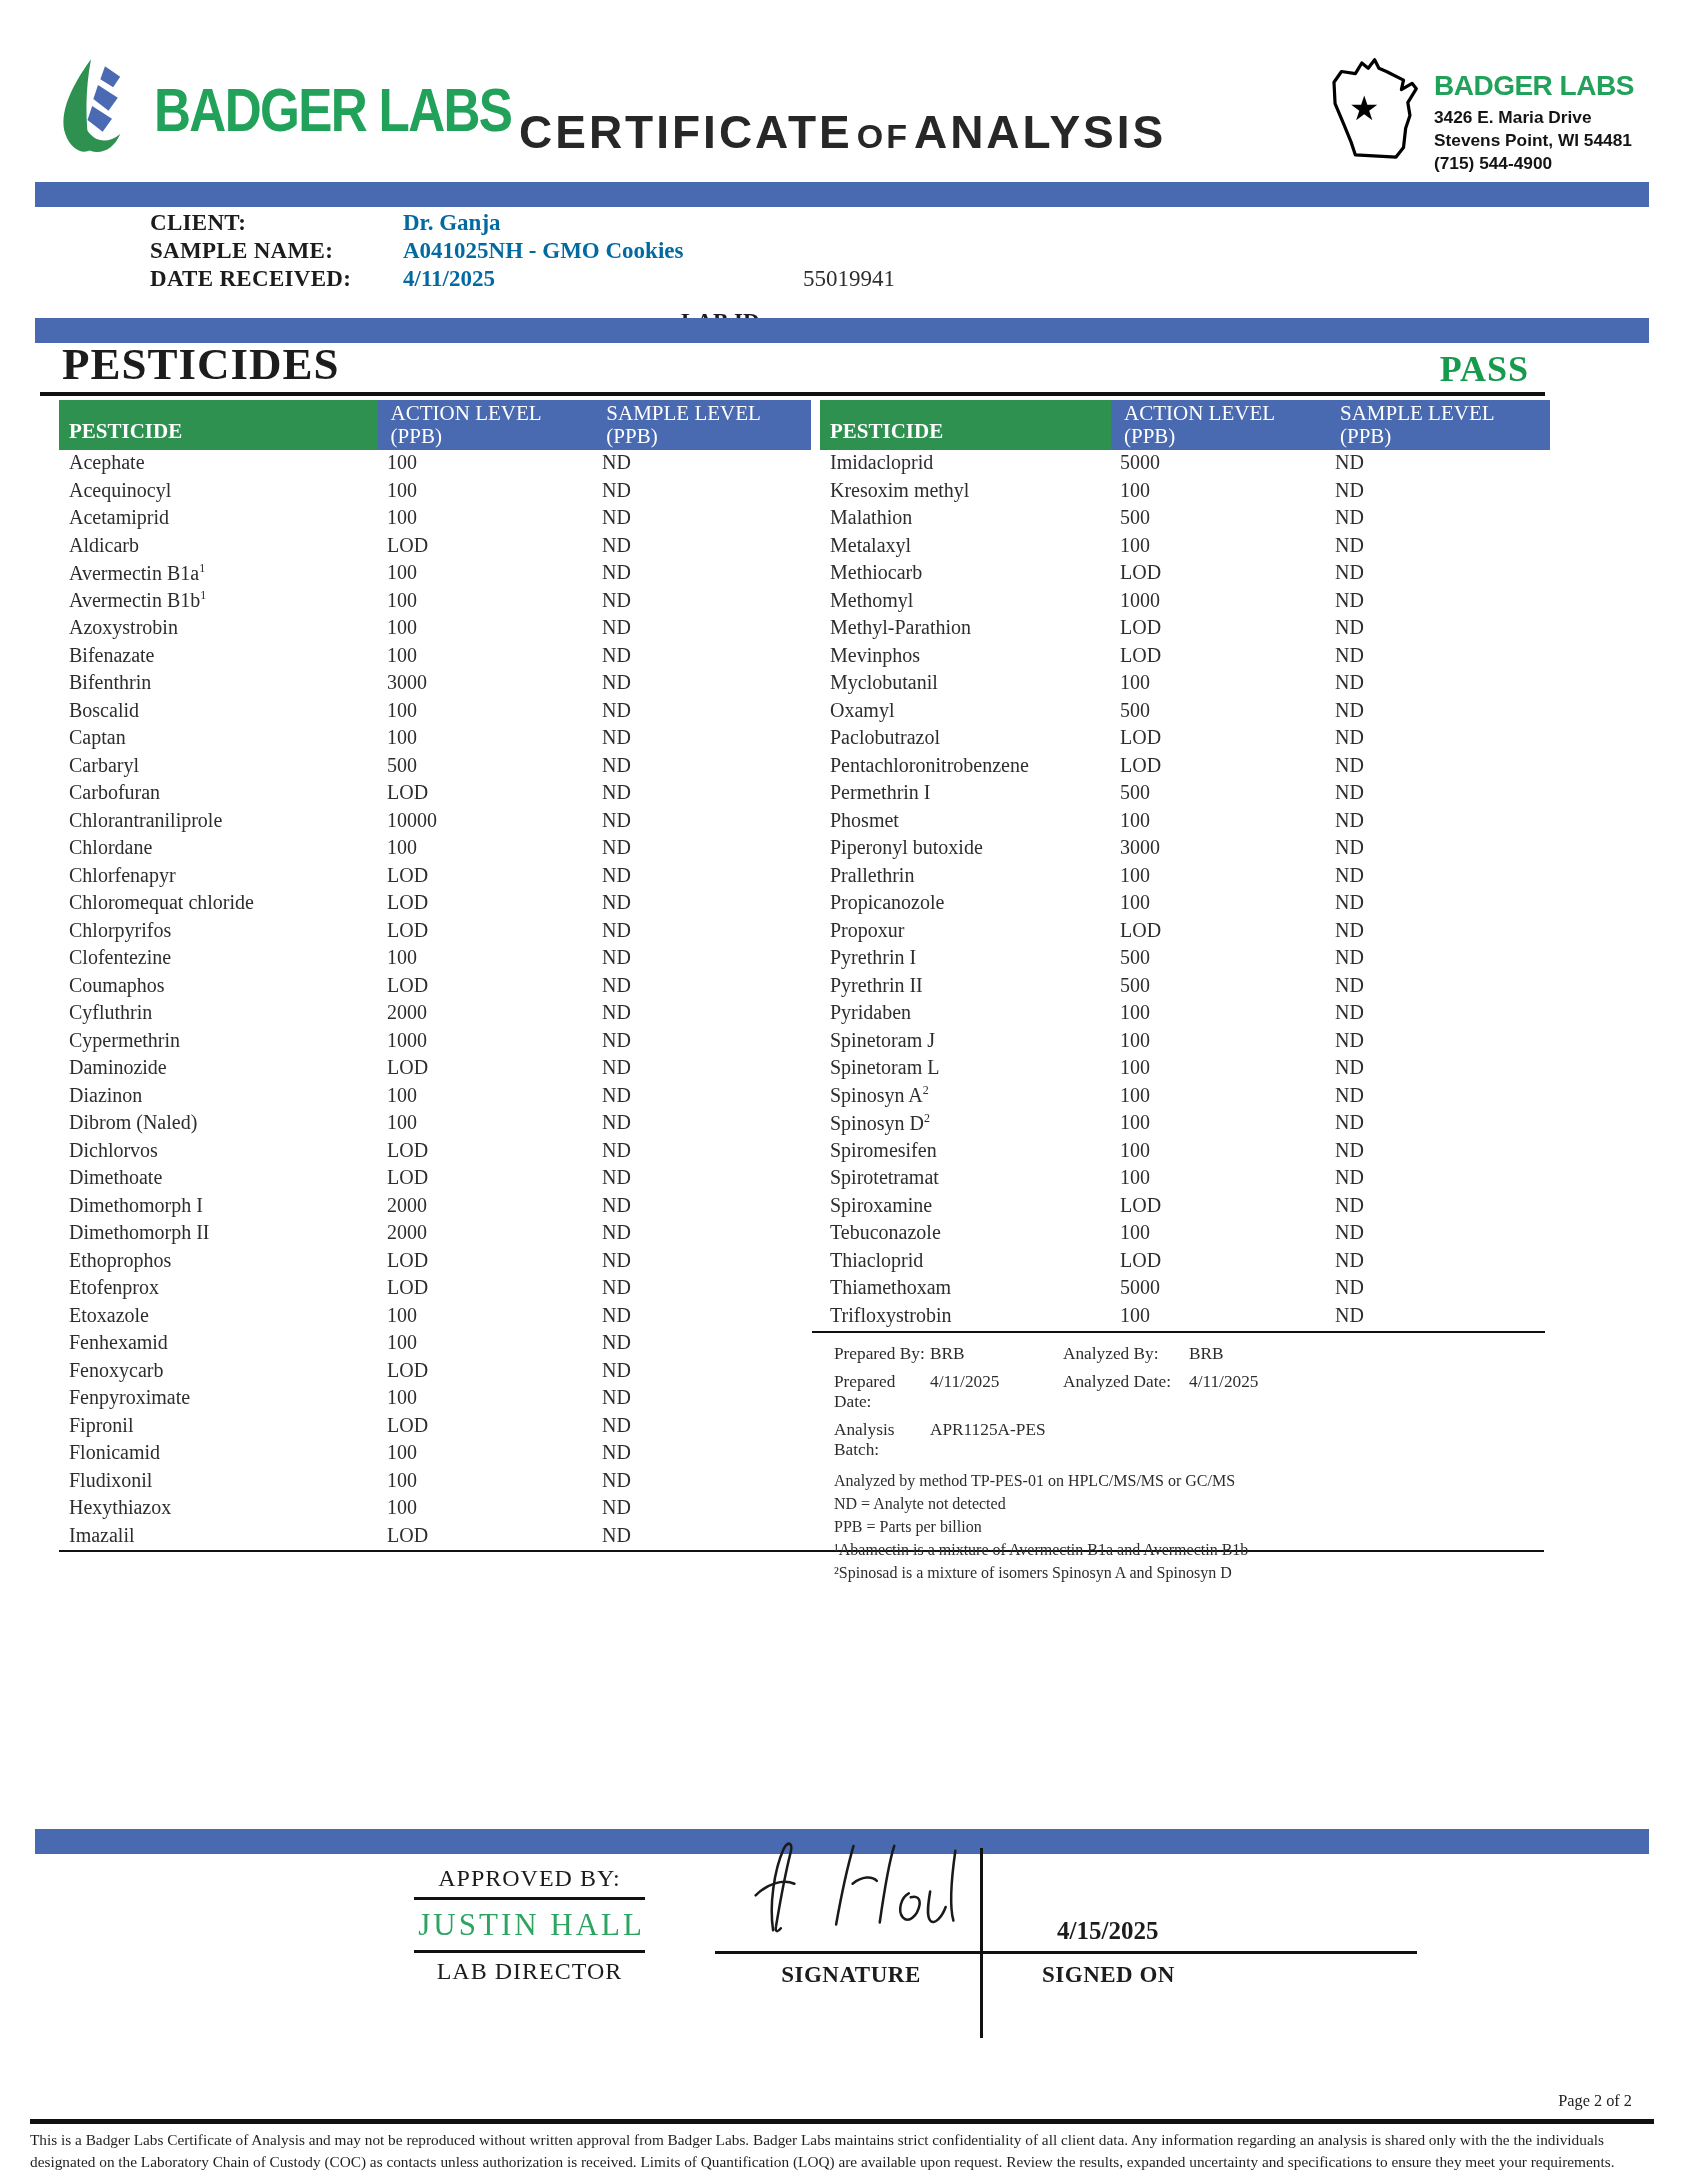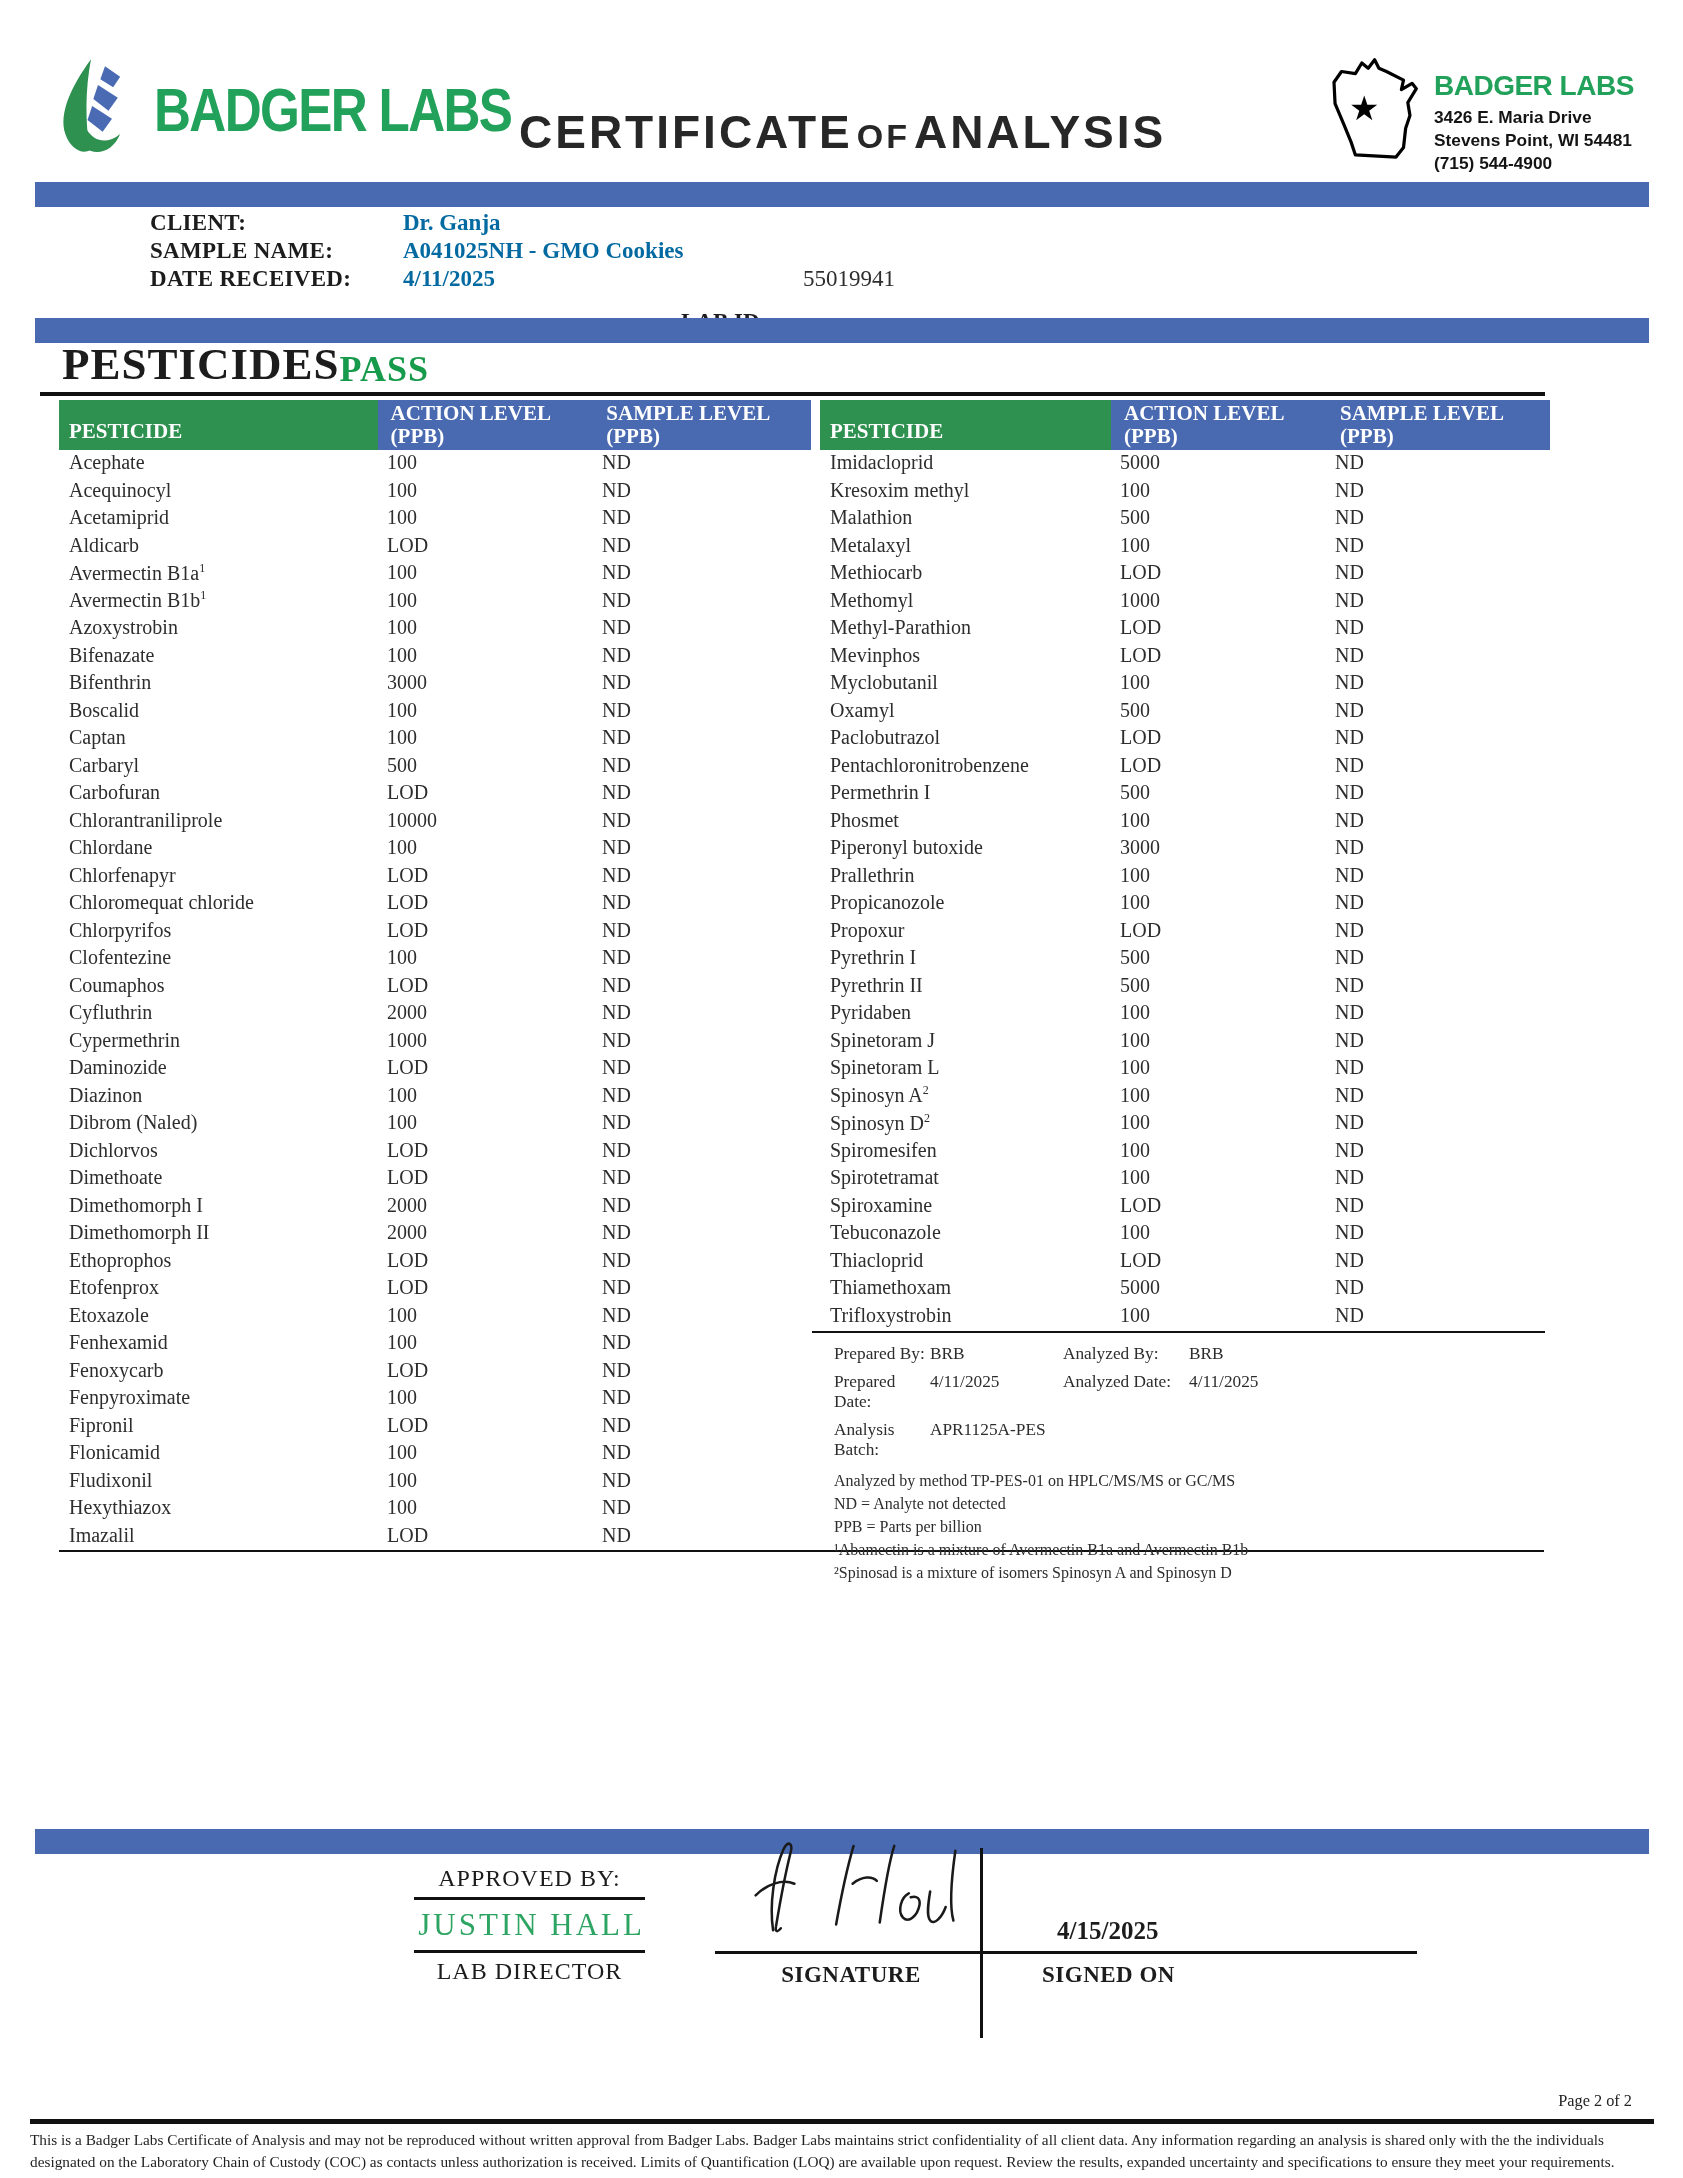--- a/index.html
+++ b/index.html
@@ -32,32 +32,32 @@
   
   .client{position:absolute;left:150px;top:210px;font-size:23px;}
   .crow{height:28px;position:relative;white-space:nowrap;}
   .clabel{display:inline-block;width:253px;font-weight:bold;letter-spacing:0.3px;}
   .cvalue{color:#0369a1;font-weight:bold;}
   .labid-label{position:absolute;left:531px;font-weight:bold;margin-top:43px;}
   .labid-value{position:absolute;left:653px;color:#2e2e2e;}
 
   
   .section-row{position:absolute;left:40px;top:339px;width:1505px;height:57px;
-               border-bottom:4px solid #101010;display:flex;
+               border-bottom:4px solid #101010;display:flex;justify-content:space-between;
                align-items:flex-end;padding:0 16px 2px 22px;box-sizing:border-box;}
   .section-title{font-size:45px;font-weight:bold;letter-spacing:1px;}
   .section-pass{font-size:36px;font-weight:bold;color:var(--pass_green);letter-spacing:1px;}
 
   
   .thead{position:absolute;top:400px;height:50px;display:flex;}
   .thead-left{left:59px;width:752px;}
   .thead-right{left:820px;width:730px;}
   .th-name{background:var(--table_green);color:#fff;display:flex;align-items:flex-end;
            padding:5px 0 6px 10px;font-weight:bold;font-size:21px;box-sizing:border-box;}
-  .th-level{background:var(--bar_blue);color:#fff;padding:2px 0 2px 13px;font-weight:bold;
+  .th-level{background:var(--bar_blue);color:#fff;padding:2px 0 2px 13px;font-weight:normal;
             font-size:21px;line-height:23px;box-sizing:border-box;display:flex;
             flex-direction:column;justify-content:center;}
   .w-name-l{width:319px;} .w-act-l{width:216px;} .w-sam-l{width:218px;}
   .w-name-r{width:291px;} .w-act-r{width:216px;} .w-sam-r{width:223px;}
 
   .tbody{position:absolute;top:449px;}
   .tbody-left{left:59px;width:752px;}
   .tbody-right{left:820px;width:730px;}
   .trow{display:grid;height:27.5px;align-items:center;font-size:20px;color:#2d2d2d;}
   .tbody-left .trow{grid-template-columns:319px 216px 218px;}

